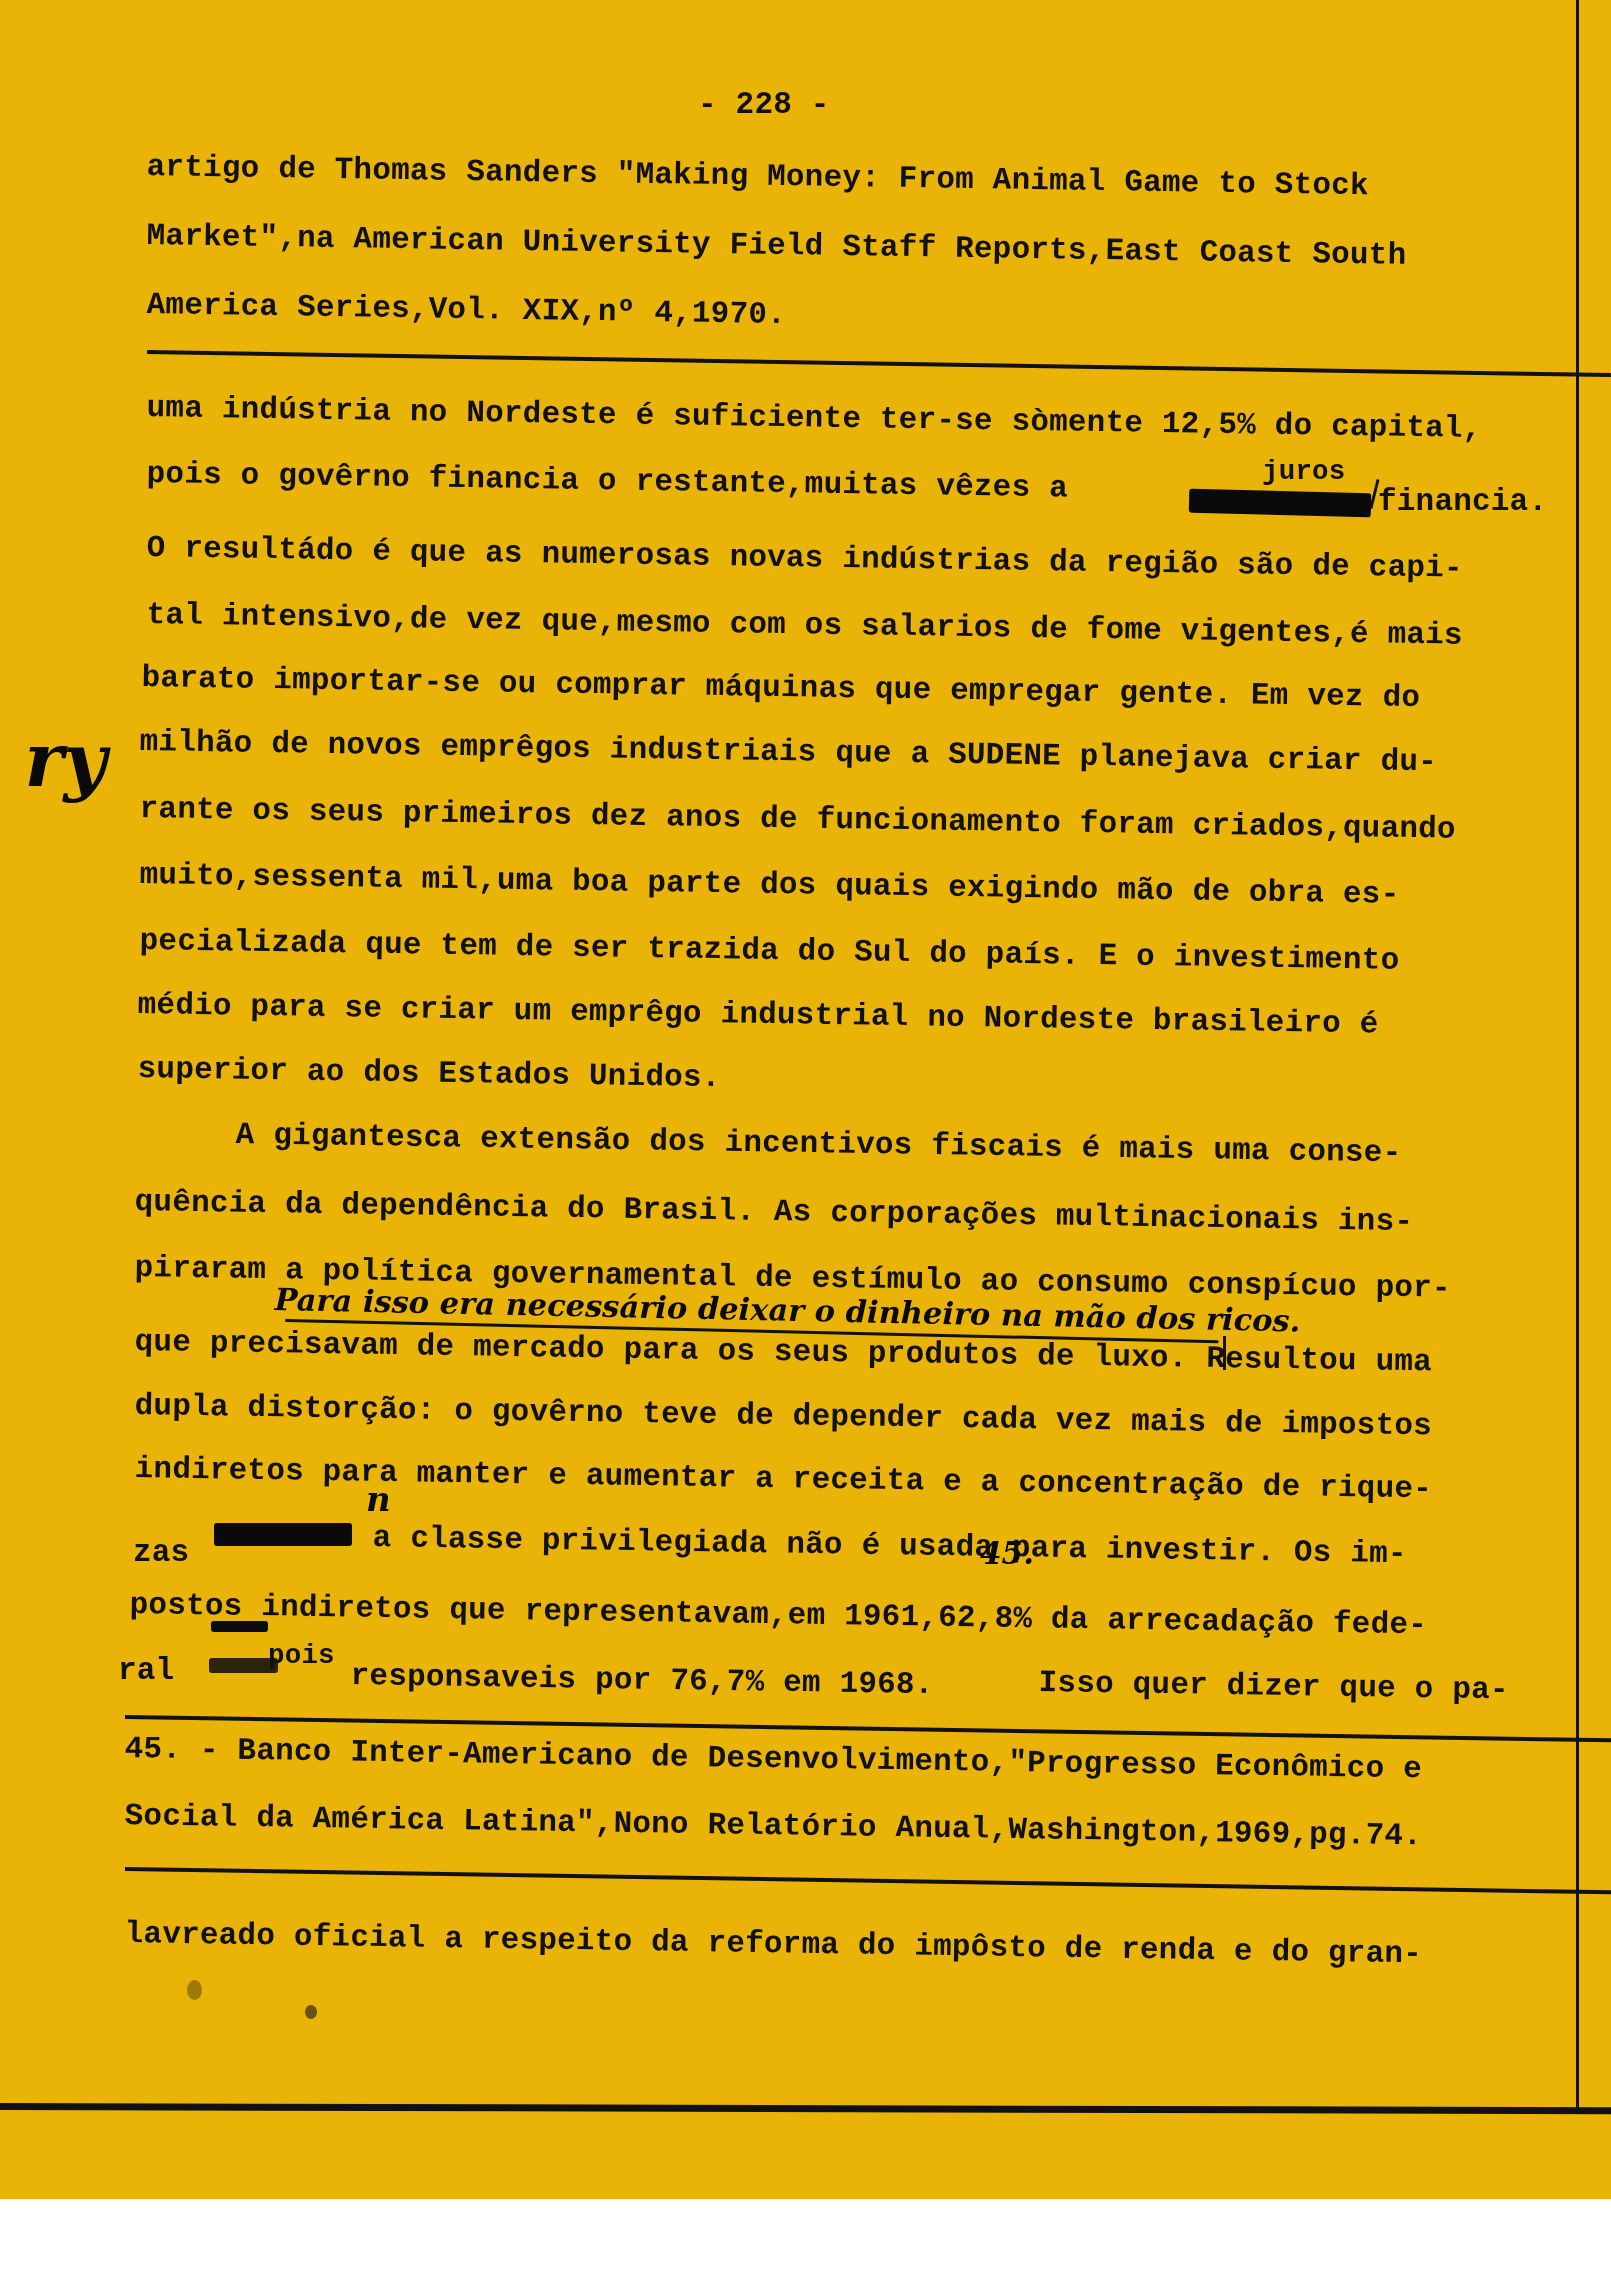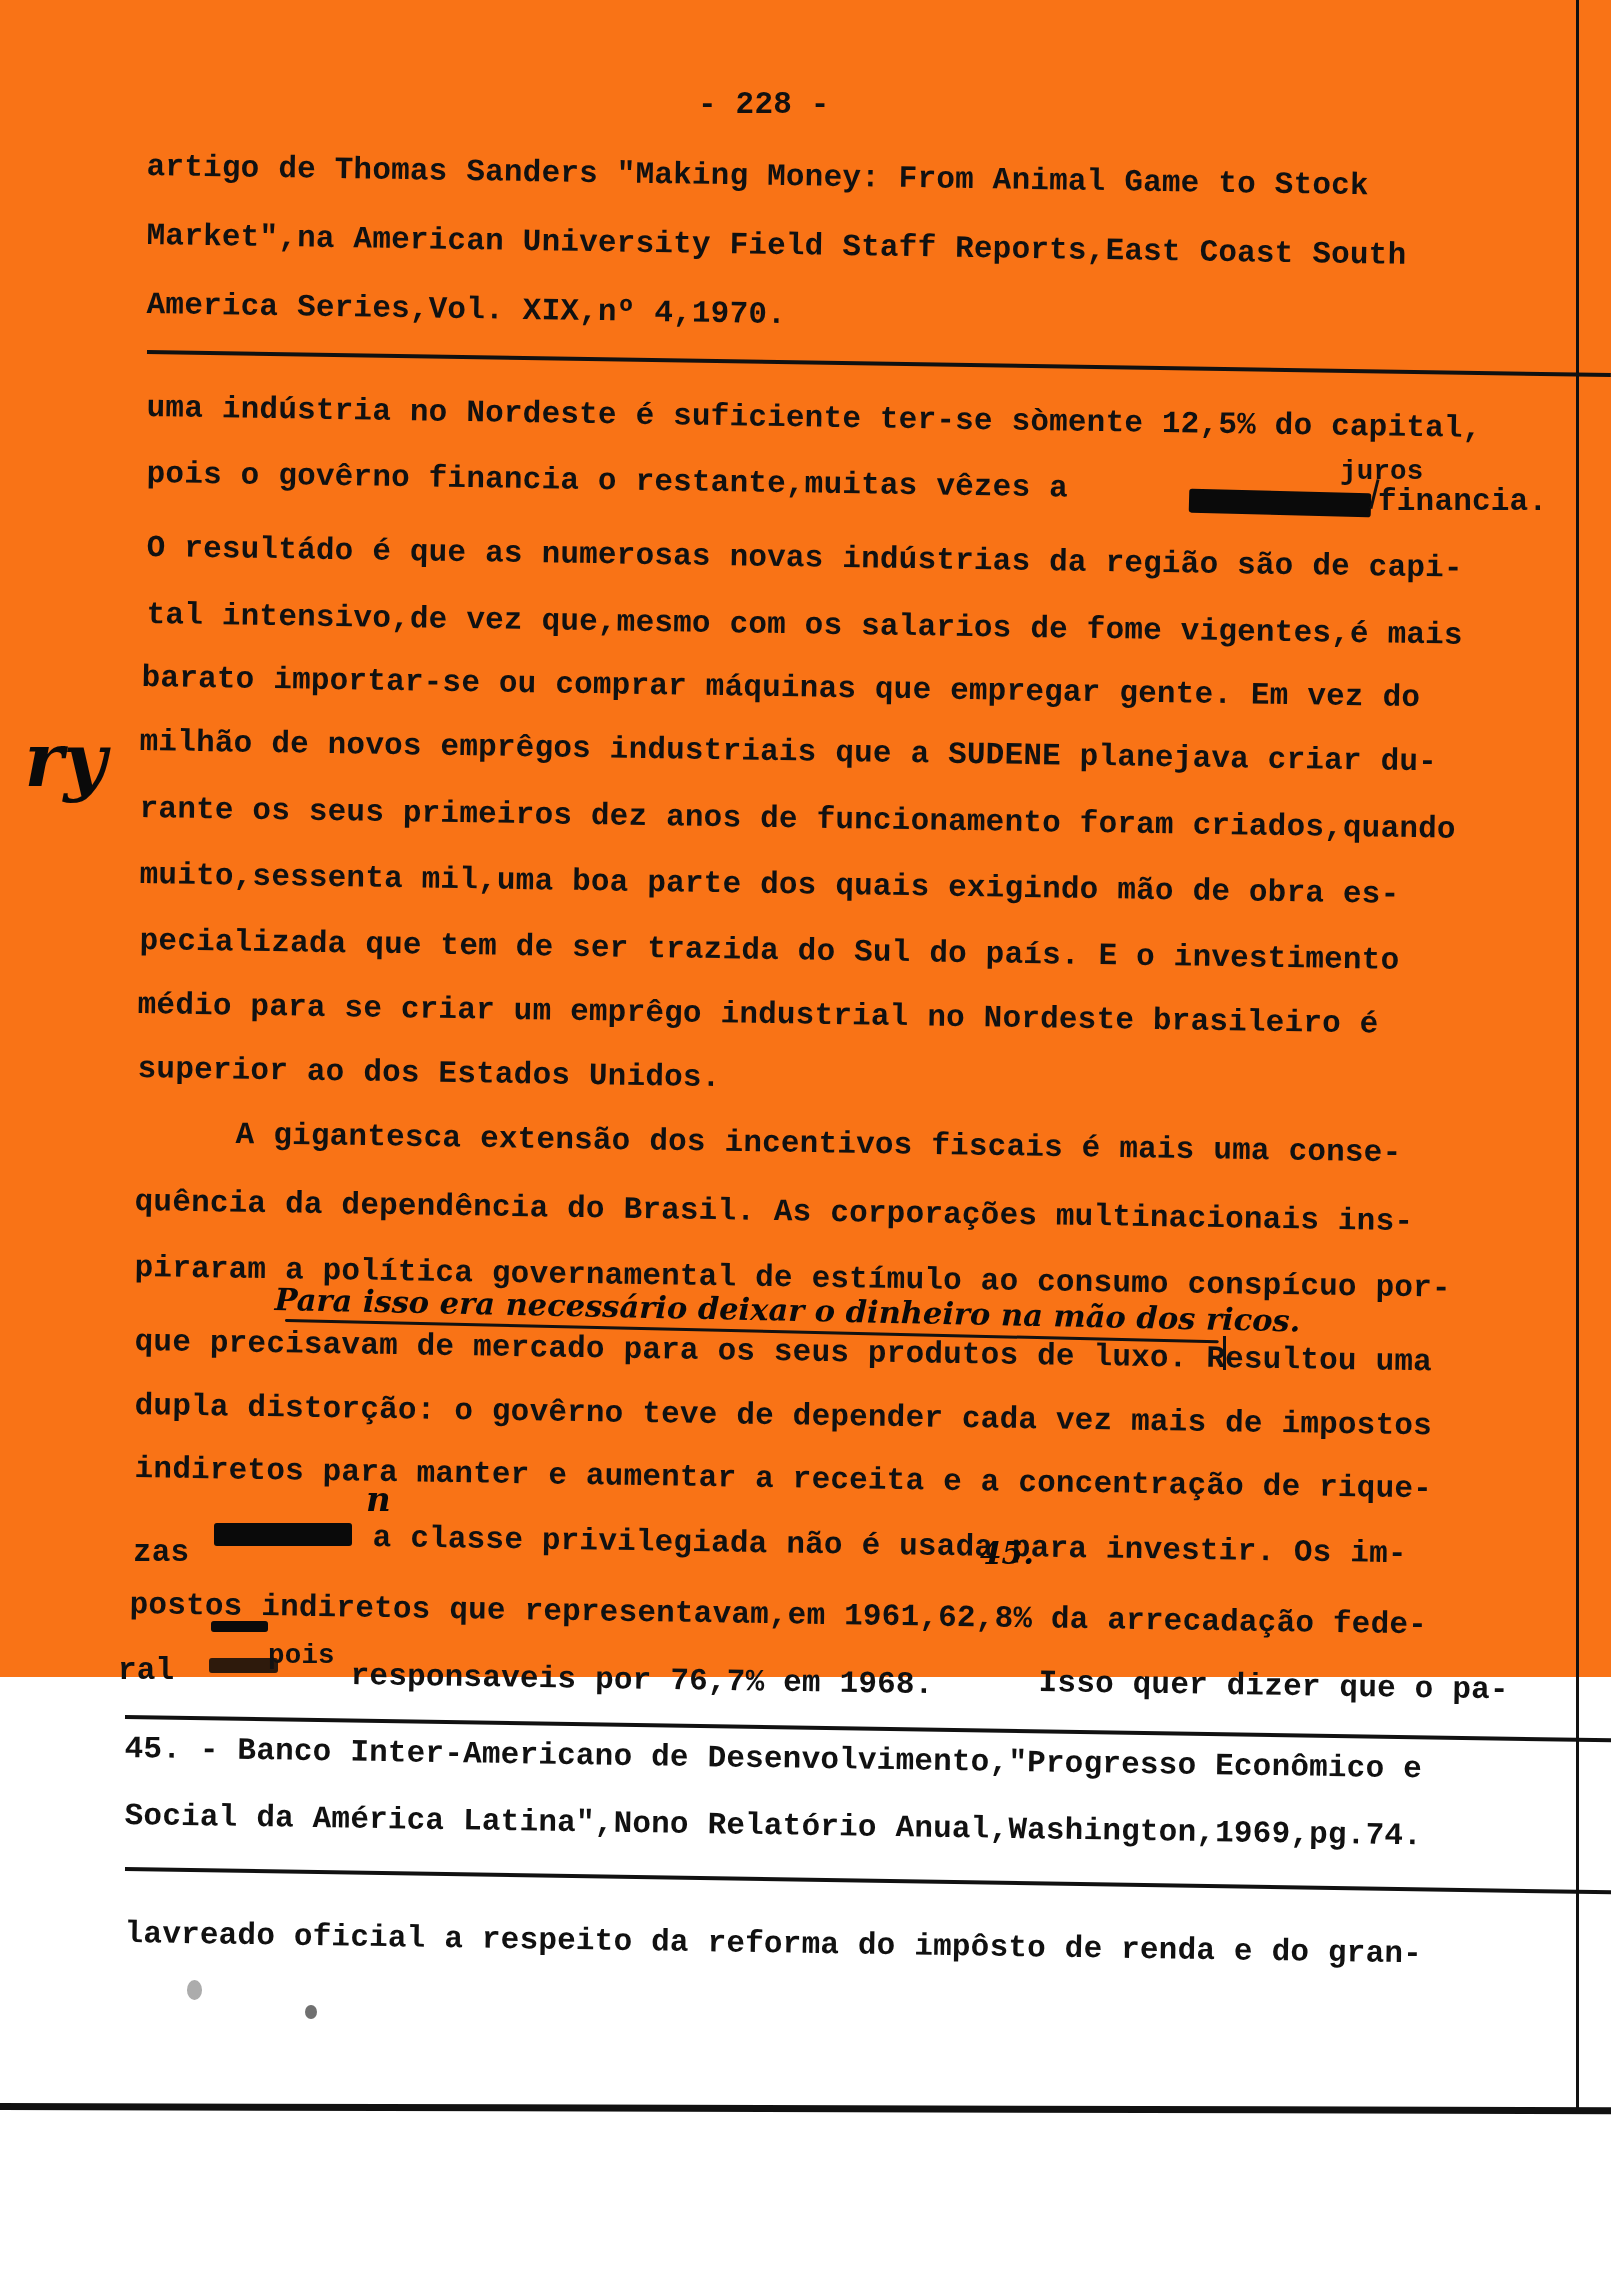--- a/index.html
+++ b/index.html
@@ -1,17 +1,17 @@
 <!DOCTYPE html>
 <html style="font-size:7.9px"><head>
 <meta charset="utf-8">
 <style>
   html, body { margin: 0; padding: 0; background: #ffffff; }
   body { width: 1612px; height: 2295px; position: relative; overflow: hidden; }
-  .page { position: absolute; left: 0; top: 0; width: 1612px; height: 1677px; background: #f97316; }
+  .page { position: absolute; left: 0; top: 0; width: 1612px; height: 2199px; background: #eab308; }
   .tw {
     position: absolute;
     font-family: "Liberation Mono", "DejaVu Sans Mono", monospace;
     font-size: 31px;
     line-height: 39px;
     color: #111111;
     white-space: pre;
     letter-spacing: 0.2px;
     font-weight: bold;
   }
@@ -44,21 +44,21 @@
     <div class="tw" style="left:147px; top:216px; transform:rotate(0.9deg); transform-origin:left top;">Market",na American University Field Staff Reports,East Coast South</div>
     <div class="tw" style="left:147px; top:285px; transform:rotate(0.9deg); transform-origin:left top;">America Series,Vol. XIX,nº 4,1970.</div>
   </div>
 
   <div class="rule" style="left:147px; top:350px; width:1464px; transform:rotate(0.9deg);"></div>
 
   <div>
     <div class="tw" style="left:147px; top:388px; transform:rotate(0.9deg); transform-origin:left top;">uma indústria no Nordeste é suficiente ter-se sòmente 12,5% do capital,</div>
 
     <div class="tw" style="left:147px; top:454px; transform:rotate(0.9deg); transform-origin:left top;">pois o govêrno financia o restante,muitas vêzes a</div>
-    <div class="tw" style="left:1340px; top:452px; font-size:27.5px;">juros</div>
+    <div class="tw" style="left:1262px; top:452px; font-size:27.5px;">juros</div>
     <div class="redact" style="left:1189px; top:491px; width:182px; height:23.6px; transform:rotate(1.5deg);"></div>
     <div class="mark" style="left:1373px; top:479px; width:2.5px; height:29.5px; transform:rotate(14deg);"></div>
     <div class="tw" style="left:1378px; top:482px;">financia.</div>
 
     <div class="tw" style="left:147px; top:528px; transform:rotate(0.9deg); transform-origin:left top;">O resultádo é que as numerosas novas indústrias da região são de capi-</div>
     <div class="tw" style="left:147px; top:595px; transform:rotate(0.9deg); transform-origin:left top;">tal intensivo,de vez que,mesmo com os salarios de fome vigentes,é mais</div>
     <div class="tw" style="left:142px; top:658px; transform:rotate(0.9deg); transform-origin:left top;">barato importar-se ou comprar máquinas que empregar gente. Em vez do</div>
     <div class="tw" style="left:140px; top:722px; transform:rotate(0.9deg); transform-origin:left top;">milhão de novos emprêgos industriais que a SUDENE planejava criar du-</div>
     <div class="tw" style="left:140px; top:789px; transform:rotate(0.9deg); transform-origin:left top;">rante os seus primeiros dez anos de funcionamento foram criados,quando</div>
     <div class="tw" style="left:140px; top:855px; transform:rotate(0.9deg); transform-origin:left top;">muito,sessenta mil,uma boa parte dos quais exigindo mão de obra es-</div>

